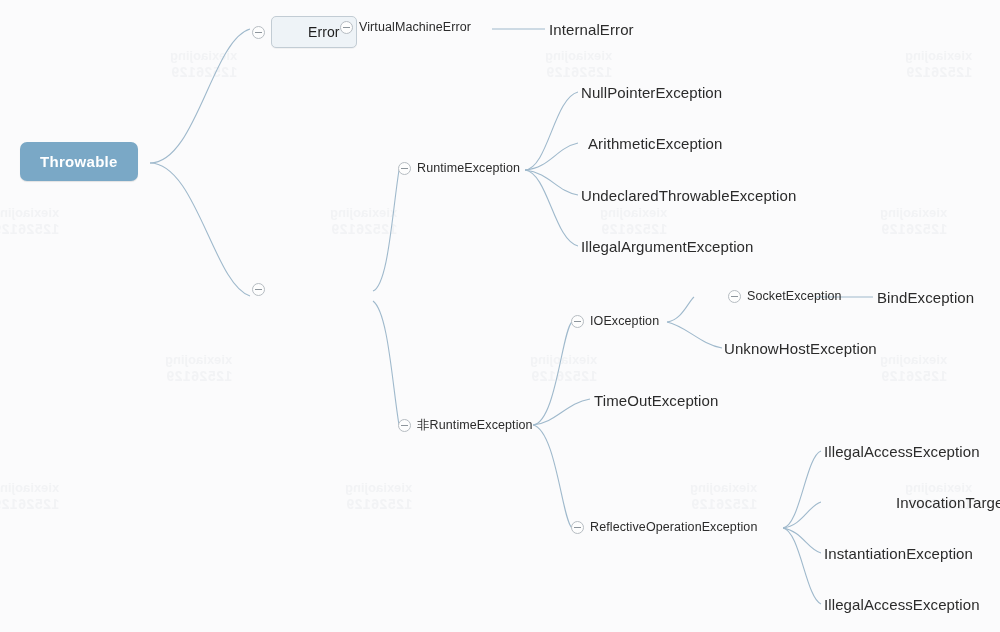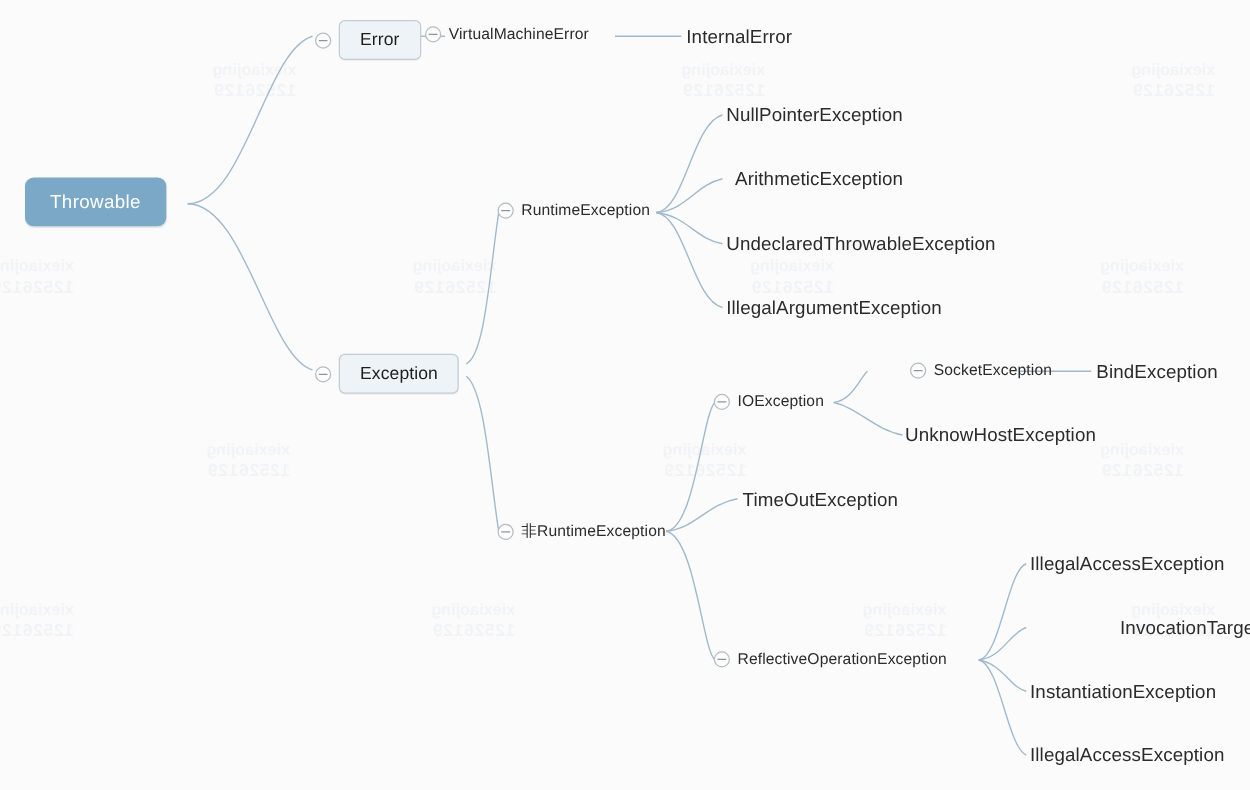--- a/index.html
+++ b/index.html
@@ -90,20 +90,21 @@
   .node.boxed .box {
     background: #eef3f7;
     border: 1px solid #c2ccd4;
     border-radius: 5px;
     padding: 6px 16px;
     box-shadow: 0 1px 0 rgba(0,0,0,.04);
   }
   .node.boxed .box .label {
     font-size: 14px;
     color: #1d1d1d;
+    margin-left: 20px;
   }
   .node.plain .label { font-size: 12.5px; }
   .node.leaf .label  { font-size: 15px; }
 </style>
 </head>
 <body>
 
 <div id="canvas">
 
   <div id="watermarks">
@@ -139,21 +140,21 @@
       <path d="M 533 425 C 556 430 562 520 572 528" fill="none" stroke="#9fb9cc" stroke-width="1.1"></path>
       <path d="M 667 322 C 682 320 688 302 694 297" fill="none" stroke="#9fb9cc" stroke-width="1.1"></path>
       <path d="M 815 297 L 873 297" fill="none" stroke="#9fb9cc" stroke-width="1.1"></path>
       <path d="M 667 322 C 686 326 700 344 722 348" fill="none" stroke="#9fb9cc" stroke-width="1.1"></path>
       <path d="M 783 528 C 800 526 806 456 821 451" fill="none" stroke="#9fb9cc" stroke-width="1.1"></path>
       <path d="M 783 528 C 802 526 808 506 821 502" fill="none" stroke="#9fb9cc" stroke-width="1.1"></path>
       <path d="M 783 528 C 802 531 808 550 821 553" fill="none" stroke="#9fb9cc" stroke-width="1.1"></path>
       <path d="M 783 528 C 800 531 806 598 821 604" fill="none" stroke="#9fb9cc" stroke-width="1.1"></path>
     </svg>
 
-  <div class="node root" style="left:20px; top:142px;">
+  <div class="node root" style="left:20px; top:142px;font-weight:bold;">
     <span class="label">Throwable</span>
   </div>
 
   <div class="node boxed" style="left:252px; top:16px;">
     <span class="toggle"></span>
     <span class="box">
       <span class="label">Error</span>
     </span>
   </div>
 
@@ -161,23 +162,20 @@
     <span class="toggle"></span>
     <span class="label">VirtualMachineError</span>
   </div>
 
   <div class="node leaf" style="left:549px; top:21px;">
     <span class="label">InternalError</span>
   </div>
 
   <div class="node boxed" style="left:252px; top:283px;">
     <span class="toggle"></span>
-    <span class="box">
-      <span class="label">Exception</span>
-    </span>
   </div>
 
   <div class="node plain" style="left:398px; top:161px;">
     <span class="toggle"></span>
     <span class="label">RuntimeException</span>
   </div>
 
   <div class="node leaf" style="left:581px; top:84px;">
     <span class="label">NullPointerException</span>
   </div>

